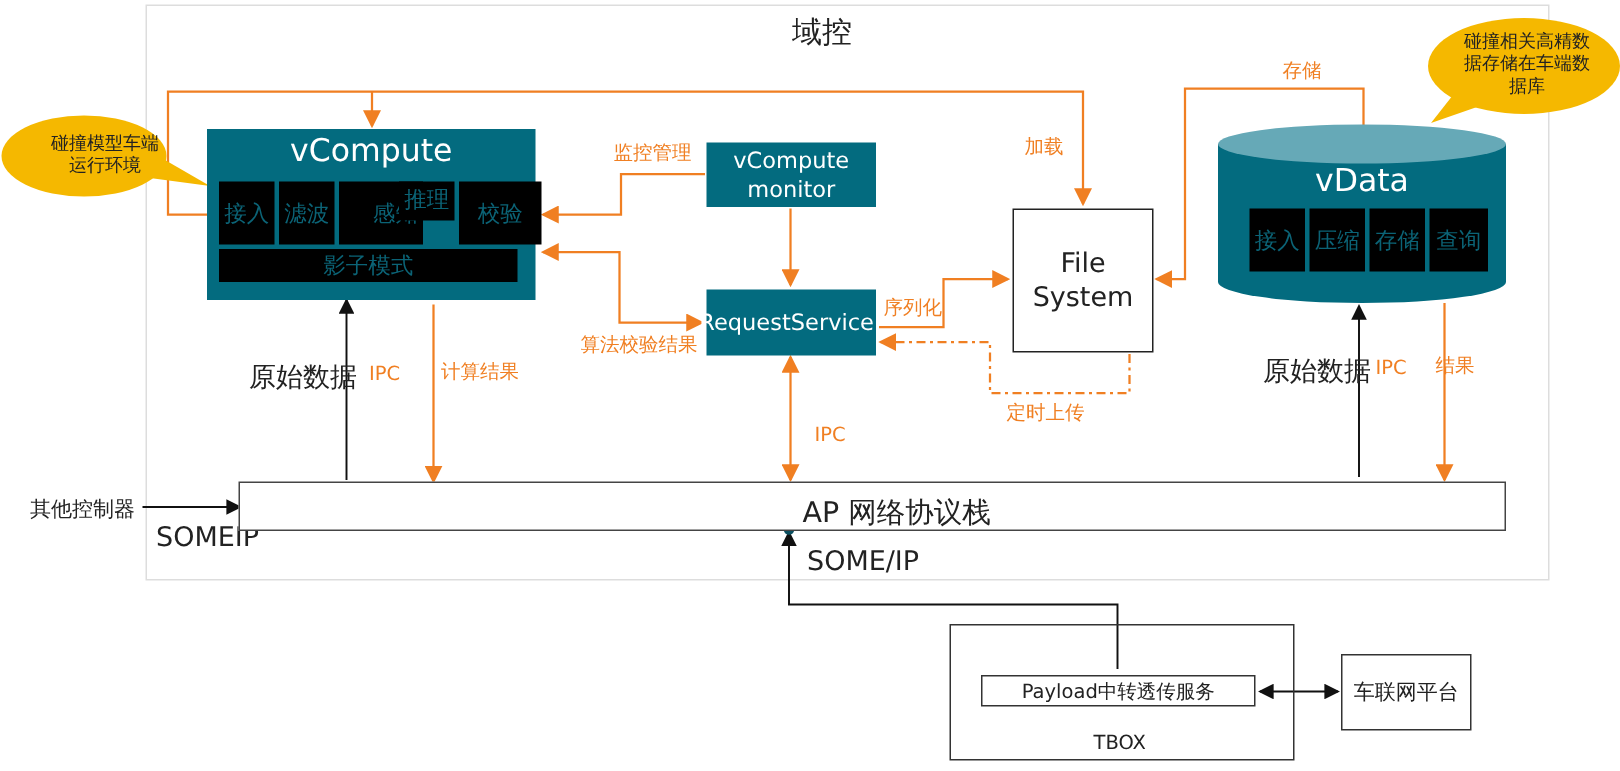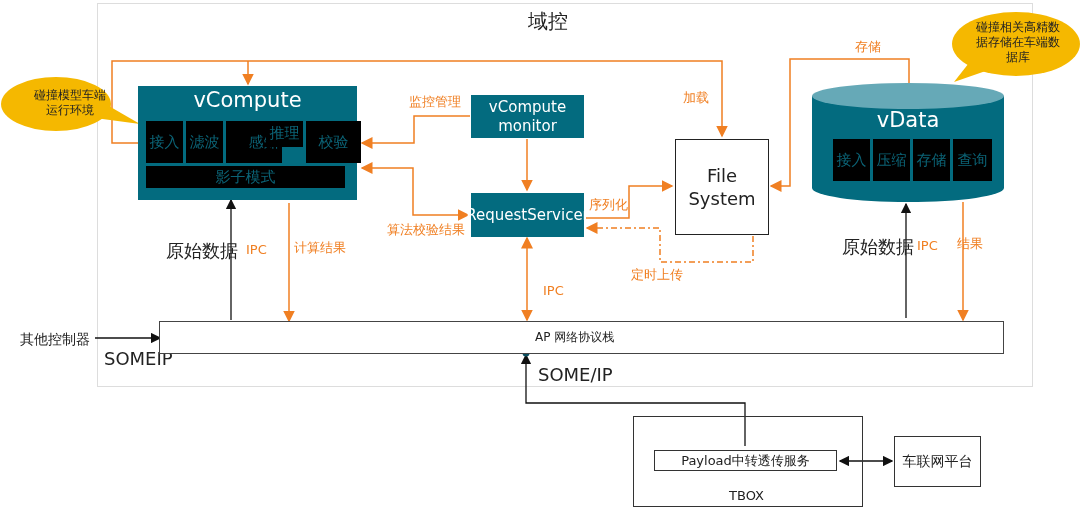--- a/index.html
+++ b/index.html
@@ -110,32 +110,32 @@
 <div class="cell" style="left:833px;top:139px;width:37px;height:42px;">接入</div>
 <div class="cell" style="left:873px;top:139px;width:37px;height:42px;">压缩</div>
 <div class="cell" style="left:913px;top:139px;width:37px;height:42px;">存储</div>
 <div class="cell" style="left:953px;top:139px;width:39px;height:42px;">查询</div>
 
 <div class="olab" style="left:409px;top:93px;">监控管理</div>
 <div class="olab" style="left:371px;top:221px;margin-left:16px;">算法校验结果</div>
 <div class="olab" style="left:589px;top:196px;">序列化</div>
 <div class="olab" style="left:683px;top:89px;">加载</div>
 <div class="olab" style="left:855px;top:38px;">存储</div>
-<div class="olab" style="left:631px;top:266px;">定时上传</div>
+<div class="olab" style="left:671px;top:266px;">定时上传</div>
 <div class="klab" style="left:166px;top:239px;">原始数据</div>
 <div class="olab" style="left:246px;top:242px;">IPC</div>
 <div class="olab" style="left:294px;top:239px;">计算结果</div>
 <div class="olab" style="left:543px;top:283px;">IPC</div>
 <div class="klab" style="left:842px;top:235px;">原始数据</div>
 <div class="olab" style="left:917px;top:238px;">IPC</div>
 <div class="olab" style="left:957px;top:235px;">结果</div>
 <div class="klab" style="left:20px;top:331px;font-size:14px;">其他控制器</div>
 <div class="klab" style="left:104px;top:348px;">SOMEIP</div>
 <div class="klab" style="left:538px;top:364px;">SOME/IP</div>
 
 <div class="abs" style="left:159px;top:321px;width:843px;height:31px;border:1.5px solid #444;background:#fff;"></div>
-<div class="abs" style="left:535px;top:329px;font-size:12px;color:#222;">AP 网络协议栈</div>
+<div class="abs" style="left:535px;top:329px;font-size:19px;color:#222;">AP 网络协议栈</div>
 
 <div class="abs" style="left:633px;top:416px;width:228px;height:89px;border:1.5px solid #333;"></div>
 <div class="abs" style="left:729px;top:488px;font-size:13px;color:#222;">TBOX</div>
 <div class="abs ctr" style="left:654px;top:450px;width:181px;height:19px;border:1.3px solid #333;background:#fff;font-size:13px;color:#222;">Payload中转透传服务</div>
 
 <div class="abs ctr" style="left:894px;top:436px;width:85px;height:49px;border:1.5px solid #333;font-size:14px;color:#222;">车联网平台</div>
 
 </body></html>

